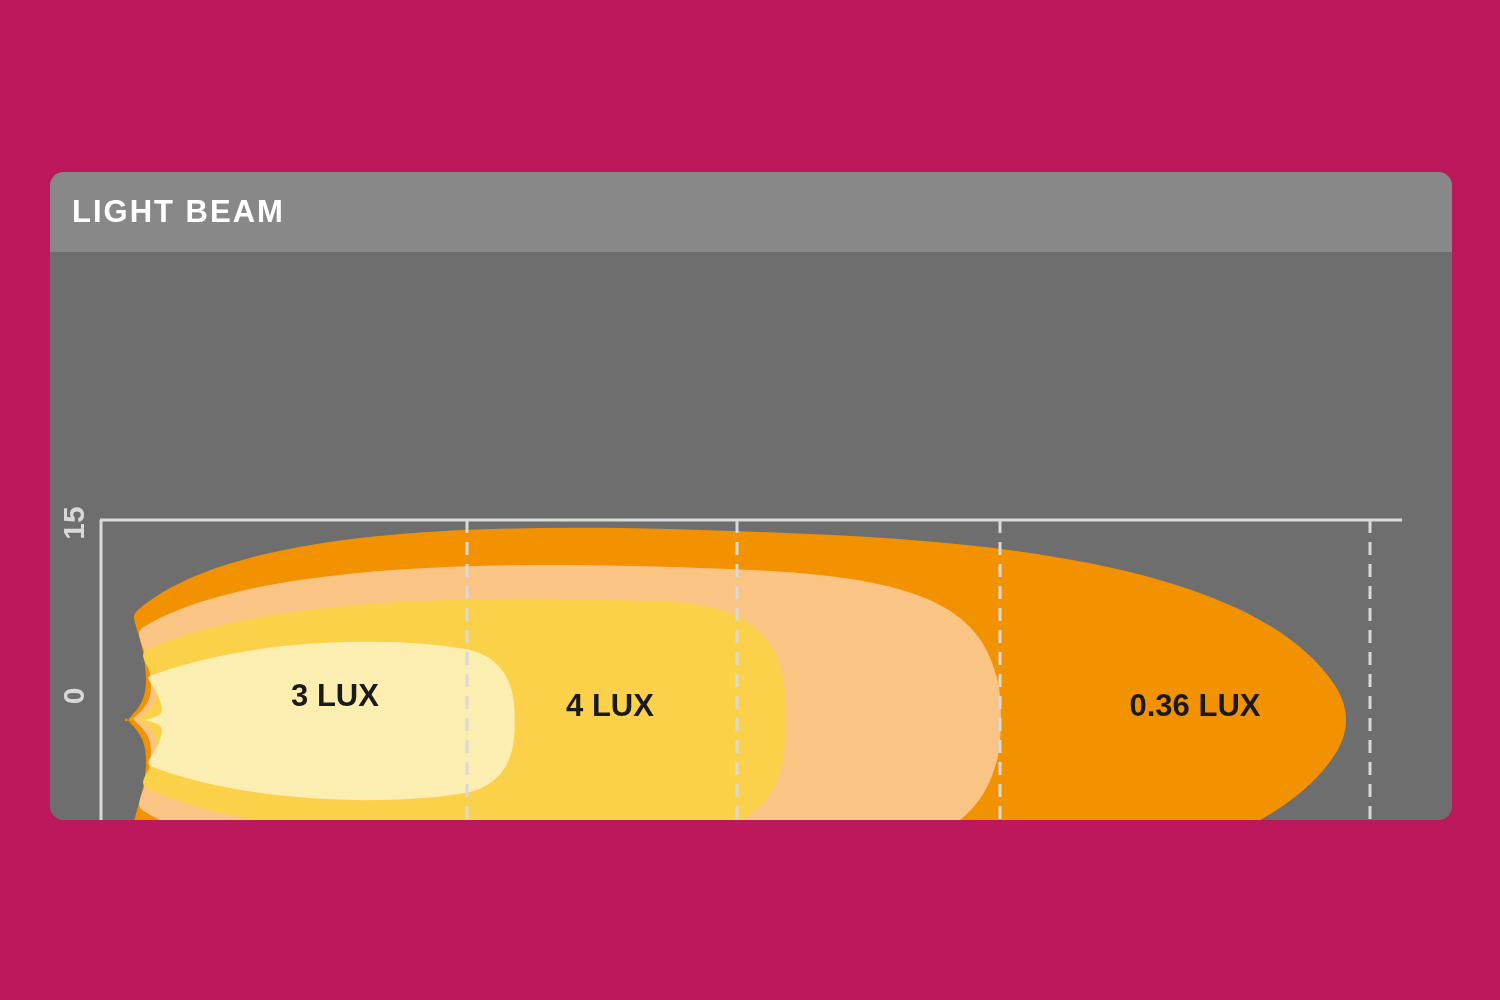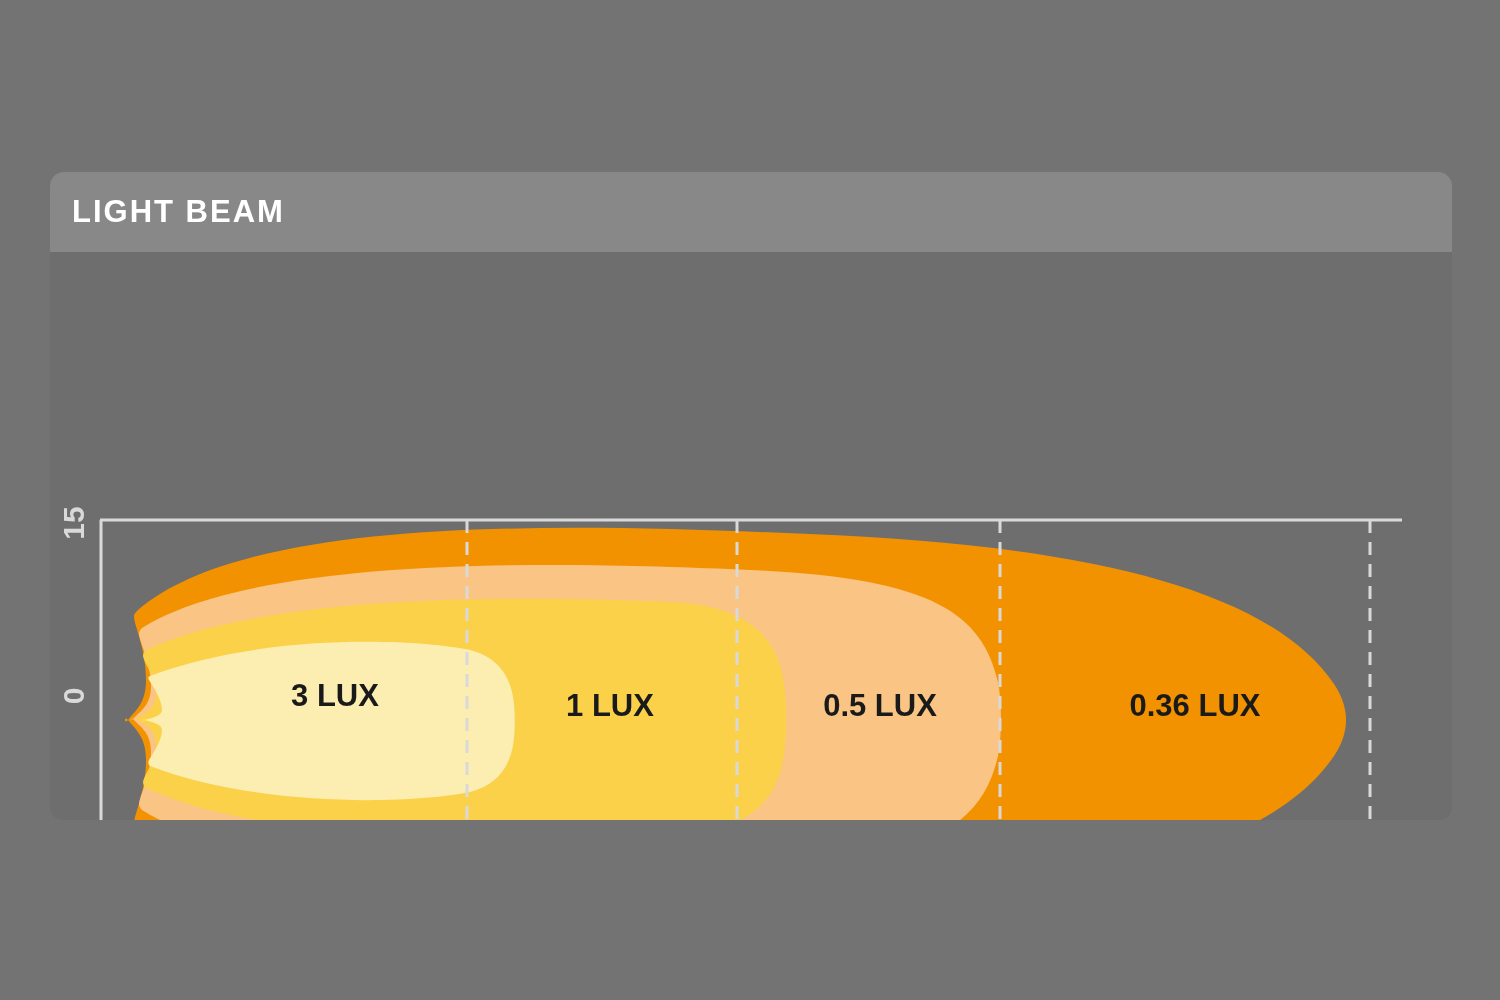--- a/index.html
+++ b/index.html
@@ -10,21 +10,21 @@
     height: 1000px;
     overflow: hidden;
   }
   body {
     font-family: "Liberation Sans", sans-serif;
   }
   #root {
     position: relative;
     width: 1500px;
     height: 1000px;
-    background: #737373;
+    background: #be185d;
   }
   
   #panel {
     position: absolute;
     left: 50px;
     top: 172px;
     width: 1402px;
     height: 648px;
     border-radius: 14px;
     overflow: hidden;
@@ -183,20 +183,19 @@
           <line x1="417" y1="604" x2="417" y2="620" stroke="#d9d9d9" stroke-width="3"></line>
           <line x1="687" y1="604" x2="687" y2="620" stroke="#d9d9d9" stroke-width="3"></line>
           <line x1="950" y1="604" x2="950" y2="620" stroke="#d9d9d9" stroke-width="3"></line>
           <line x1="1320" y1="604" x2="1320" y2="620" stroke="#d9d9d9" stroke-width="3"></line>
         </svg>
 
         <div class="ax-label ytick" style="left:-9px; top:256px; width:66px;">15</div>
         <div class="ax-label ytick" style="left:-9px; top:429px; width:66px;">0</div>
 
         <div class="lux-label" style="left:195px; top:428px; width:180px;">3 LUX</div>
-        <div class="lux-label" style="left:470px; top:438px; width:180px;">1 LUX</div>
-        <div class="lux-label" style="left:725px; top:438px; width:210px;">0.5 LUX</div>
+        <div class="lux-label" style="left:470px; top:438px; width:180px;">4 LUX</div>
         <div class="lux-label" style="left:1030px; top:438px; width:230px;">0.36 LUX</div>
 
       </div>
     </div>
   </div>
 </div>
 
 </body></html>

